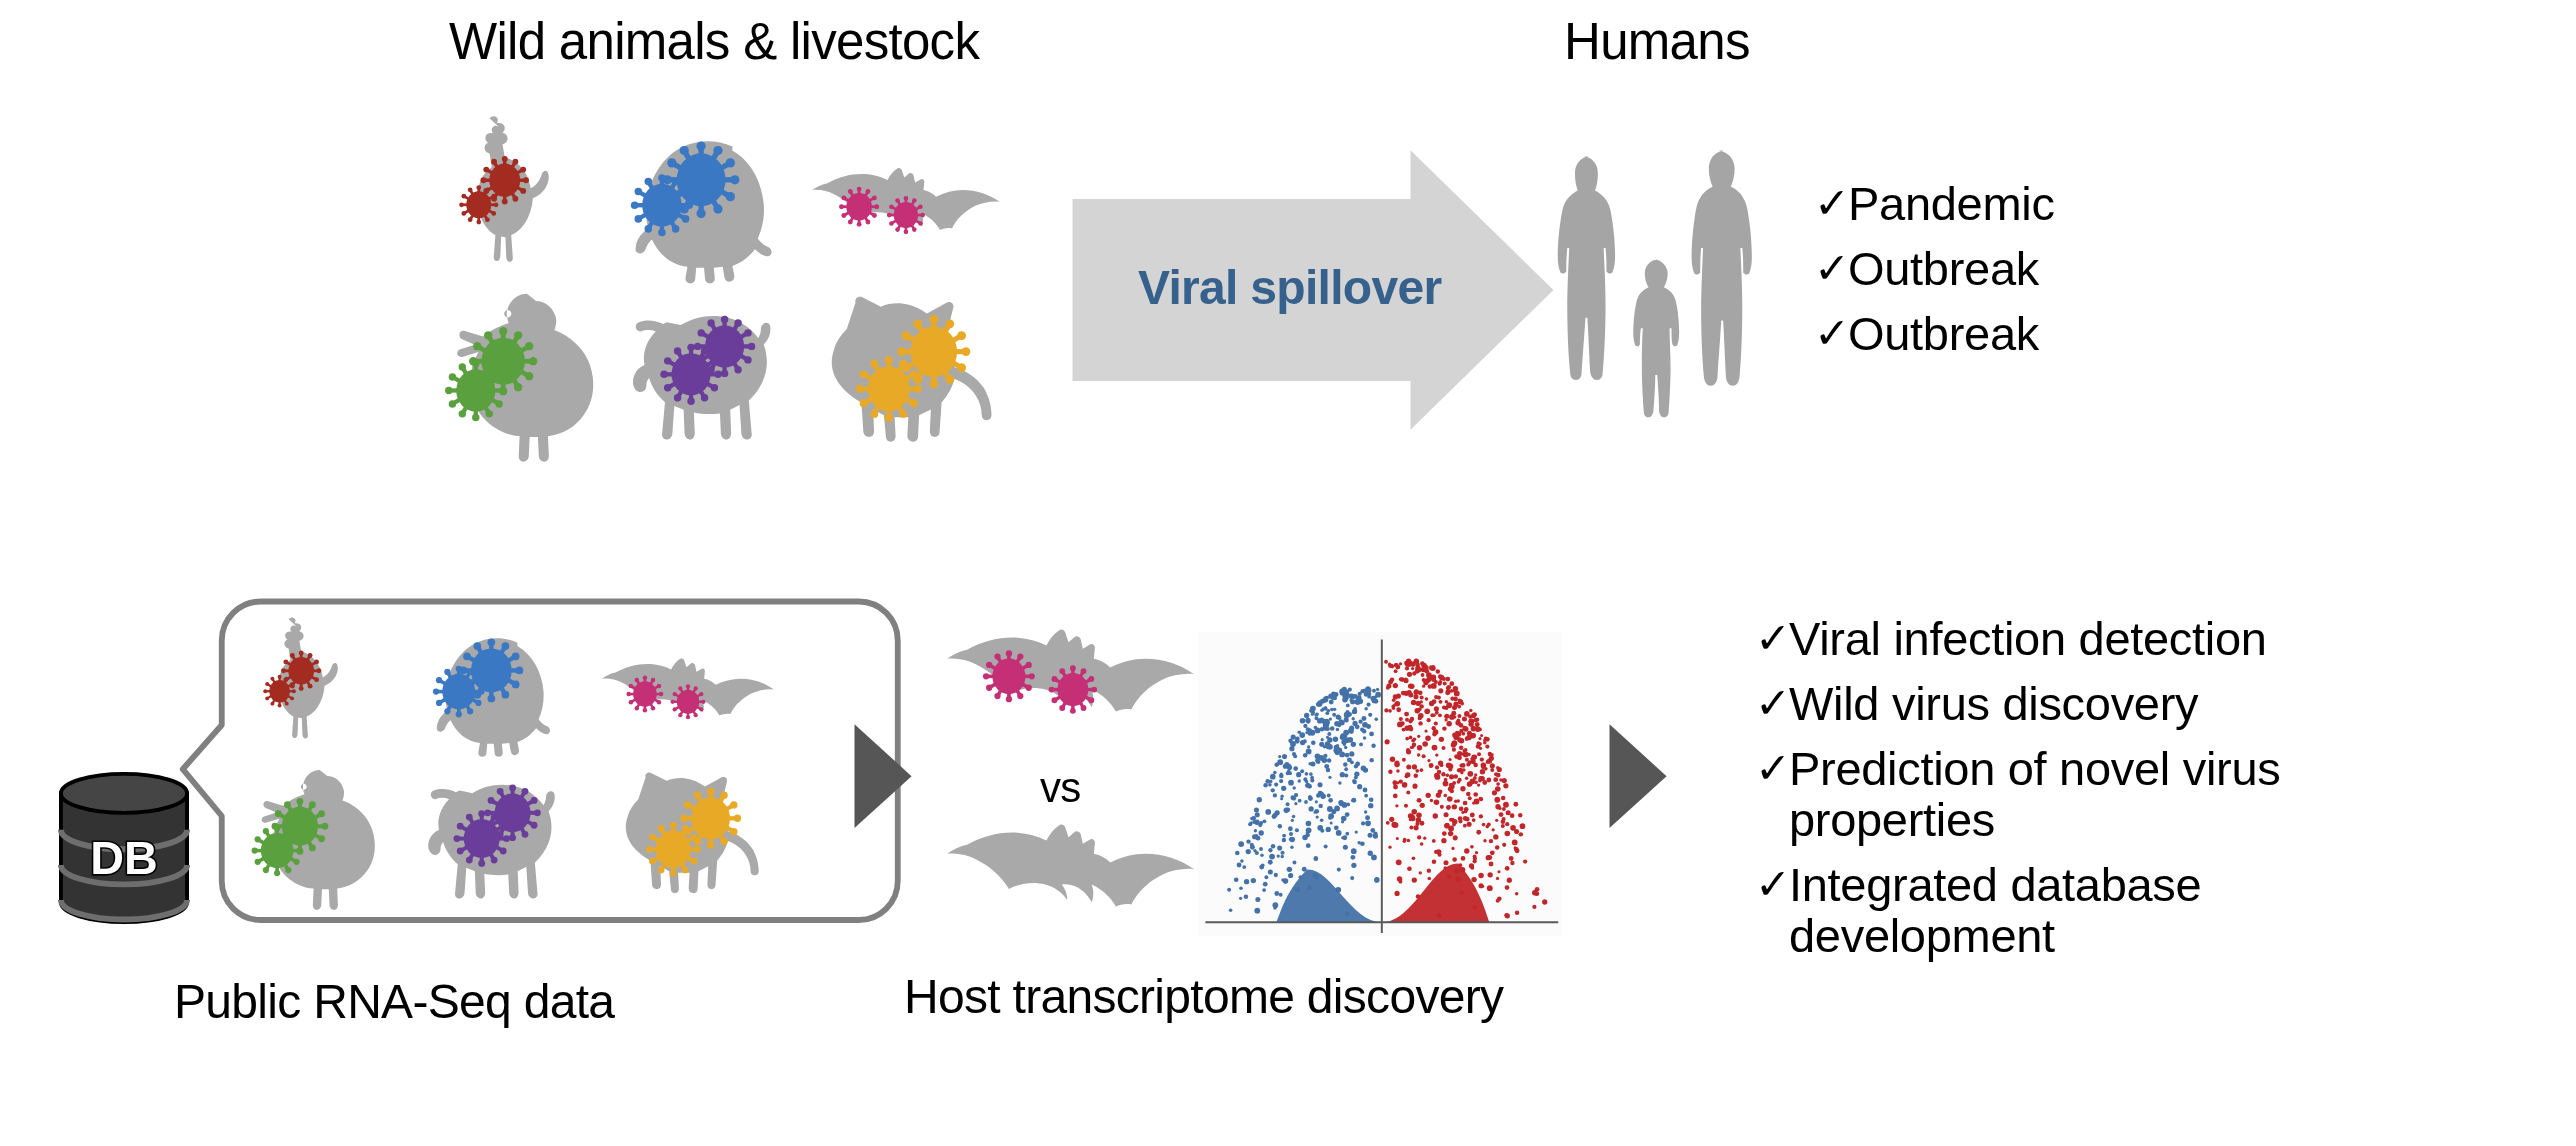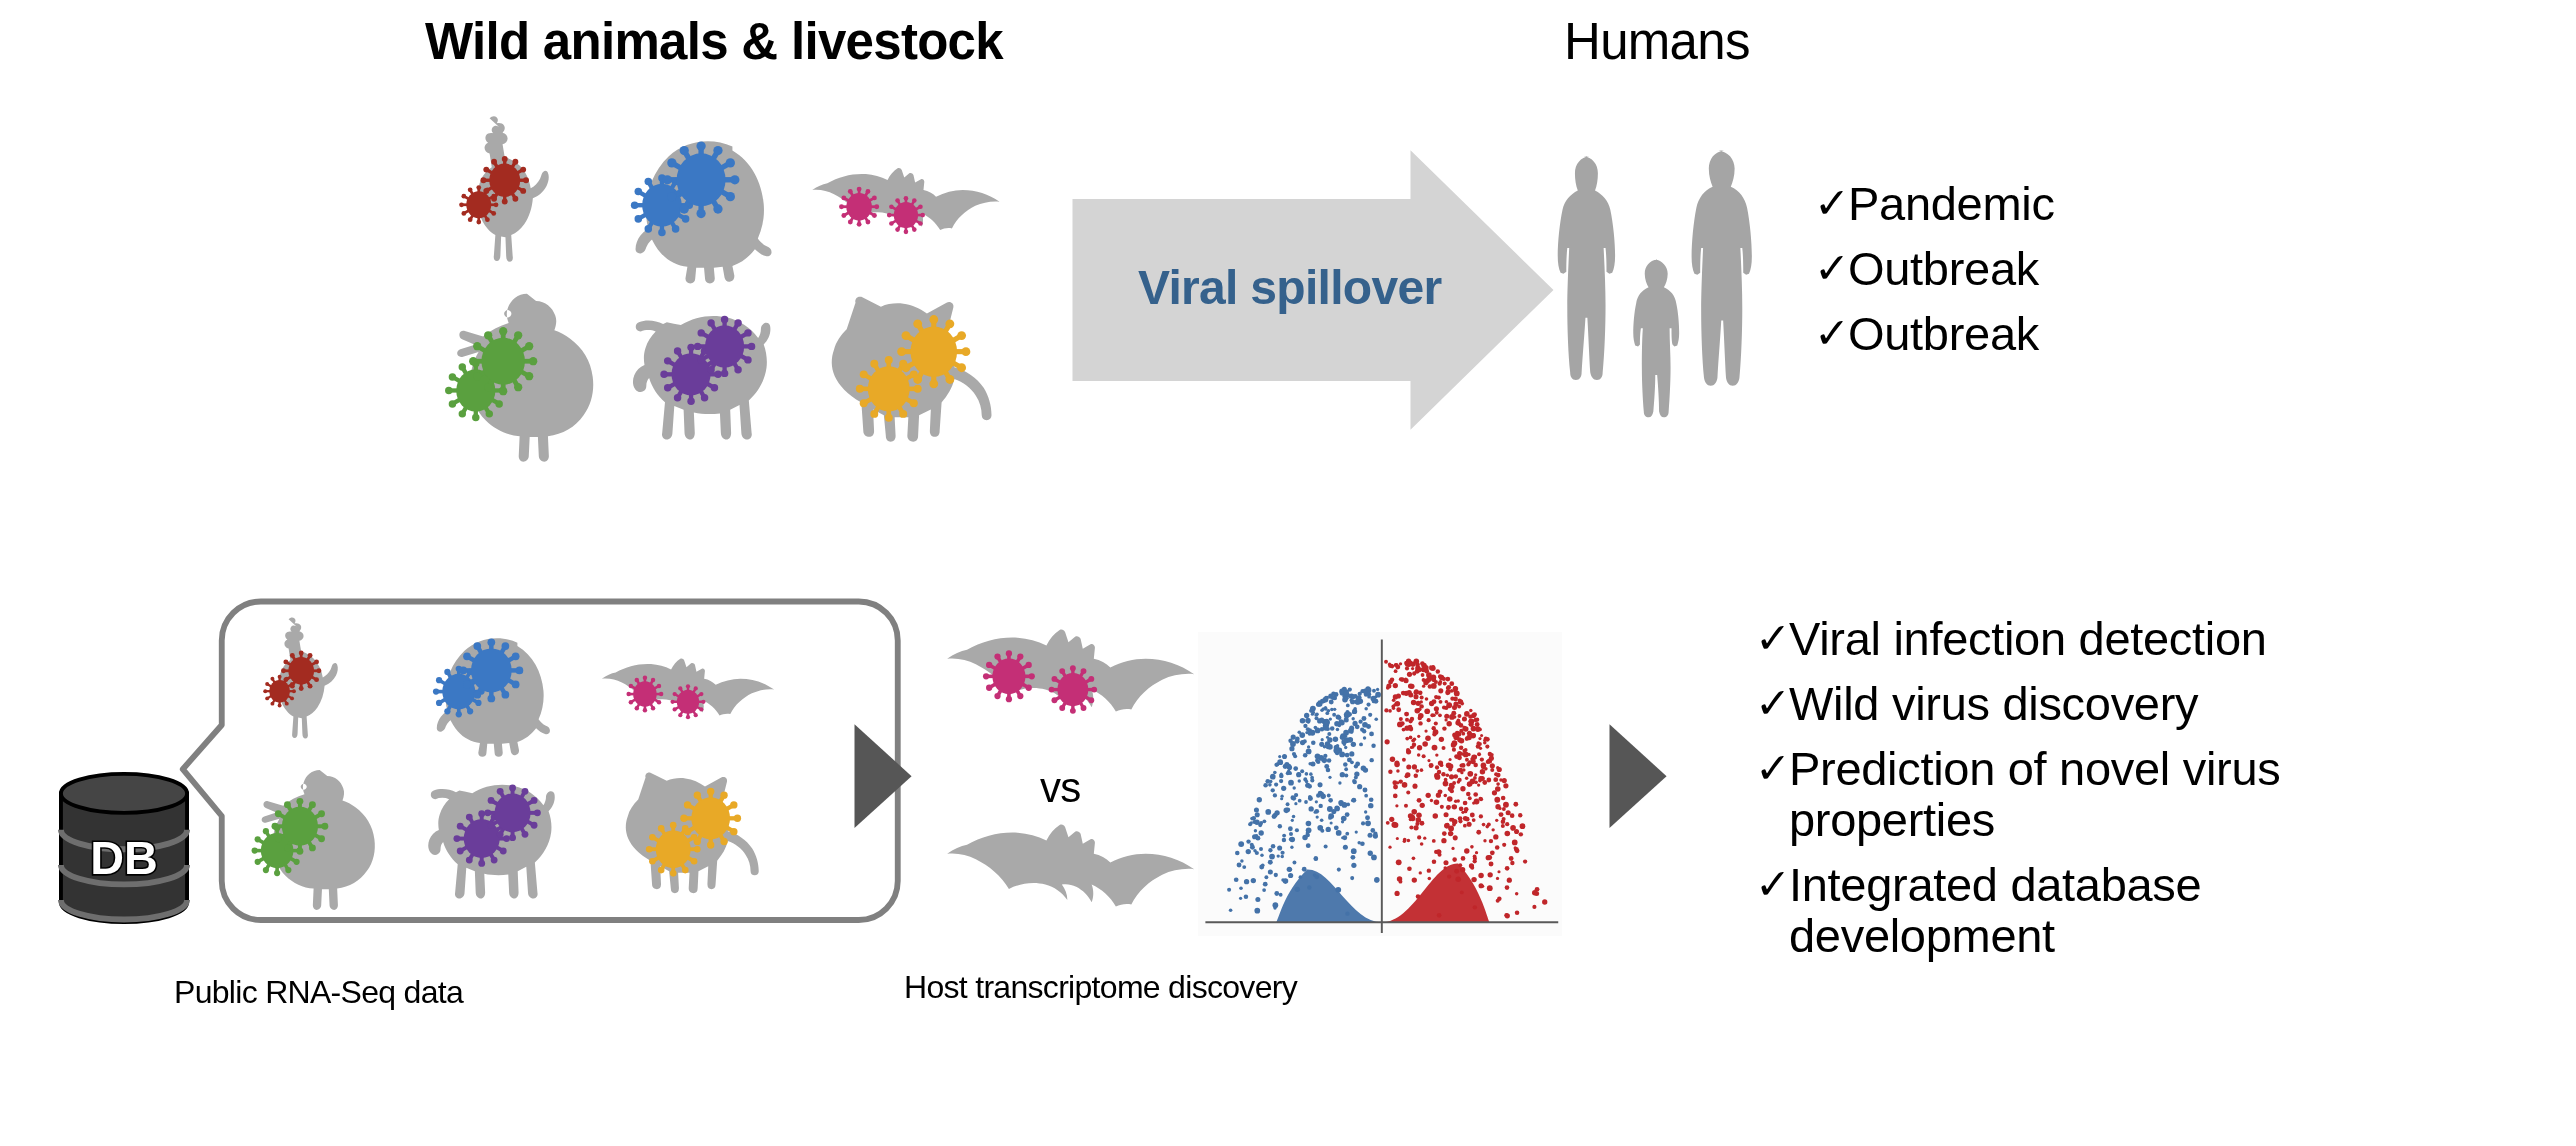--- a/index.html
+++ b/index.html
@@ -1,33 +1,33 @@
 <!DOCTYPE html>
 <html style="font-size:10.4px"><head>
 <meta charset="utf-8">
 <style>
   html,body{margin:0;padding:0;background:#fff;}
   body{width:2576px;height:1147px;position:relative;overflow:hidden;
        font-family:"Liberation Sans","DejaVu Sans",sans-serif;color:#000;}
   .abs{position:absolute;}
   .ttl{font-size:51px;letter-spacing:-0.7px;white-space:nowrap;}
-  .cap{font-size:32px;letter-spacing:-0.7px;white-space:nowrap;}
+  .cap{font-size:48px;letter-spacing:-0.7px;white-space:nowrap;}
   .chk{font-size:47px;line-height:1.08;letter-spacing:-0.3px;}
   .chk .row{display:flex;align-items:flex-start;margin-bottom:14.3px;}
   .chk .mk{width:34px;flex:0 0 34px;font-size:43px;line-height:1.12;}
   .chk .tx{flex:1;}
   .spill{font-size:48px;font-weight:bold;color:#35618c;white-space:nowrap;letter-spacing:-0.7px;margin-left:33px;}
   .vs{font-size:42px;letter-spacing:-0.7px;}
   .dbtxt{font-size:0;}
   svg{display:block;overflow:visible;}
 </style>
 </head>
 <body>
 
-<div class="abs ttl" style="left:425px;top:11.7px;font-weight:bold;">Wild animals &amp; livestock</div>
+<div class="abs ttl" style="left:449px;top:11.7px;">Wild animals &amp; livestock</div>
 
 <div class="abs ttl" style="left:1564px;top:11.7px;">Humans</div>
 
 <div class="abs" id="top-animals" style="left:429px;top:124px;width:611px;height:338px;">
     <div class="abs" style="left: 0px; top: 0px;">
       <svg width="163" height="137" viewBox="0 0 120 190">
         <path d="M46 6c-3-4-8-5-11-1-2 3-1 6 1 8-4-1-8 0-10 3-2 4 0 8 3 10-3 1-5 4-5 7 0 4 3 7 7 8 1 6 2 13 3 19-8 5-14 13-17 23-4 13-4 28 0 41 2 8 6 15 11 21 3 4 7 7 11 9l-2 28c-1 5 1 8 4 8 3 0 5-3 5-8l1-26 6 1 1 26c0 5 2 8 5 8 3 0 5-3 4-8l-2-29c7-3 13-8 18-15 7-10 11-23 12-36 8-3 15-9 19-17 3-6 4-13 2-18-1-3-4-4-6-2-3 2-3 6-5 10-3 6-8 11-13 13-2-12-7-23-15-31-6-6-13-10-21-12-1-6-2-12-3-18 4-1 7-4 7-8 0-4-3-7-7-8 3-3 4-7 2-10-2-3-6-4-10-3 2-3 2-6 0-8-3-3-7-2-10 1z" fill="#a9a9a9"></path>
         <g>
           <line x1="16" y1="96.0472" x2="16" y2="88.0708" stroke="#a32b20" stroke-width="3.8148"></line>
           <circle cx="16" cy="88.0708" r="3.2946" fill="#a32b20"></circle>

